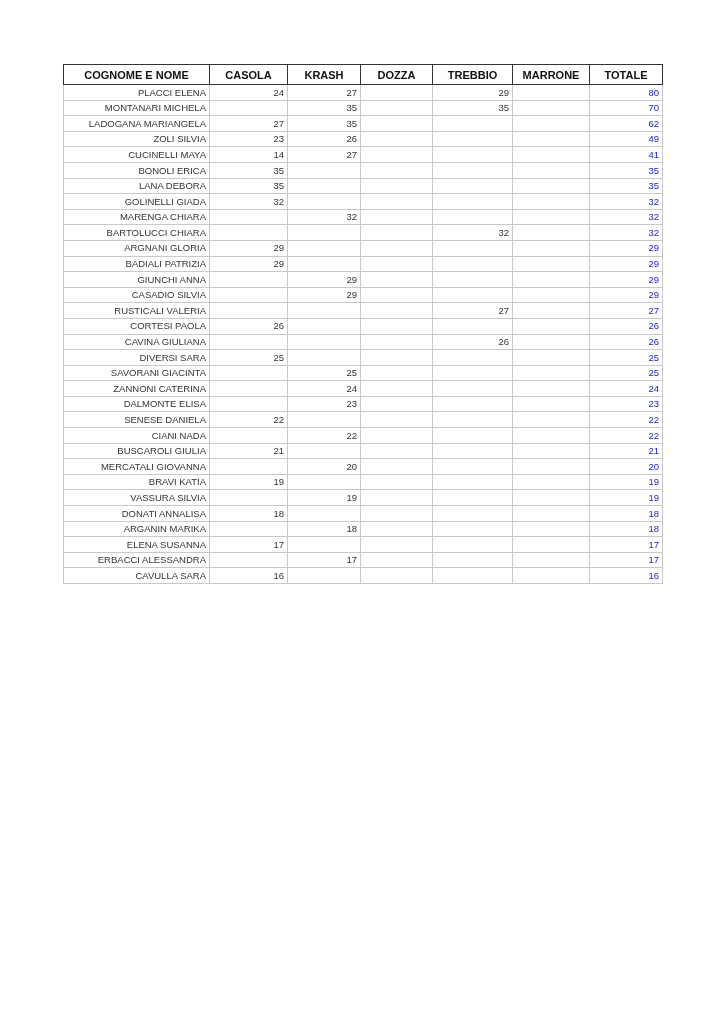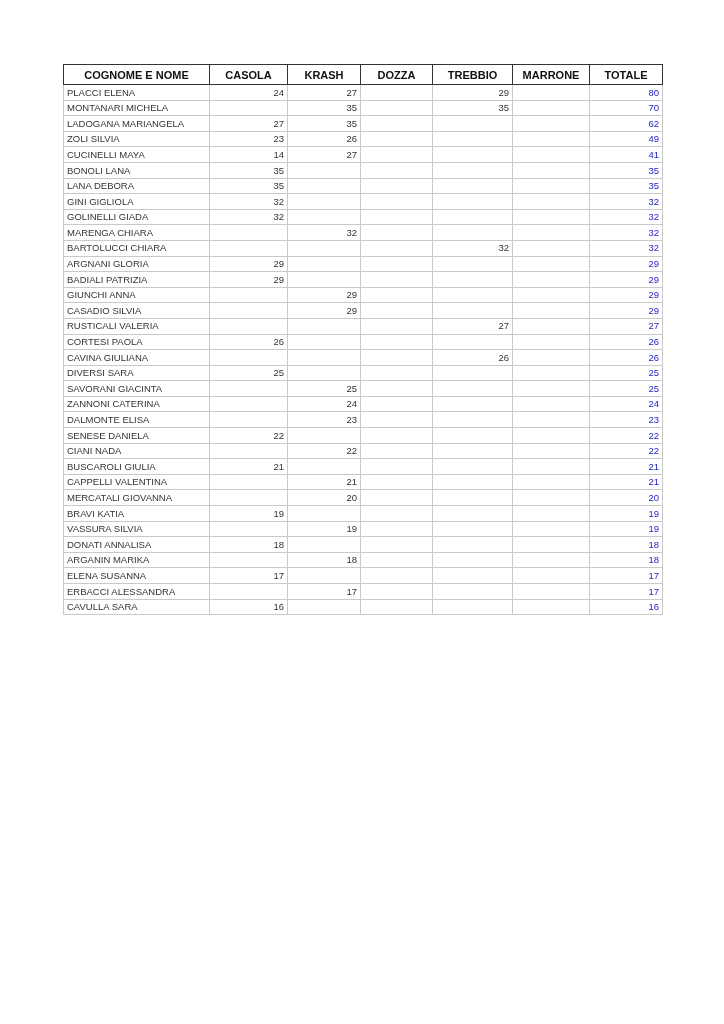--- a/index.html
+++ b/index.html
@@ -43,21 +43,21 @@
     font-size: 9.5px;
     color: #333333;
     padding: 0 3px;
     white-space: nowrap;
     overflow: hidden;
     line-height: 1;
     vertical-align: middle;
     background: #ffffff;
   }
   table.results tbody td.name {
-    text-align: left;
+    text-align: right;
   }
   table.results tbody td.num {
     text-align: right;
   }
   table.results tbody td.total {
     text-align: right;
     font-weight: normal;
   }
 </style>
 </head>
@@ -125,45 +125,36 @@
         <tr>
           <td class="name">CUCINELLI MAYA</td>
           <td class="num">14</td>
           <td class="num">27</td>
           <td class="num"></td>
           <td class="num"></td>
           <td class="num"></td>
           <td class="num total" style="color: rgb(35, 35, 200);">41</td>
         </tr>
         <tr>
-          <td class="name">BONOLI LANA</td>
+          <td class="name">BONOLI ERICA</td>
           <td class="num">35</td>
           <td class="num"></td>
           <td class="num"></td>
           <td class="num"></td>
           <td class="num"></td>
           <td class="num total" style="color: rgb(35, 35, 200);">35</td>
         </tr>
         <tr>
           <td class="name">LANA DEBORA</td>
           <td class="num">35</td>
           <td class="num"></td>
           <td class="num"></td>
           <td class="num"></td>
           <td class="num"></td>
           <td class="num total" style="color: rgb(35, 35, 200);">35</td>
-        </tr>
-        <tr>
-          <td class="name">GINI GIGLIOLA</td>
-          <td class="num">32</td>
-          <td class="num"></td>
-          <td class="num"></td>
-          <td class="num"></td>
-          <td class="num"></td>
-          <td class="num total" style="color: rgb(35, 35, 200);">32</td>
         </tr>
         <tr>
           <td class="name">GOLINELLI GIADA</td>
           <td class="num">32</td>
           <td class="num"></td>
           <td class="num"></td>
           <td class="num"></td>
           <td class="num"></td>
           <td class="num total" style="color: rgb(35, 35, 200);">32</td>
         </tr>
@@ -299,29 +290,20 @@
           <td class="num">22</td>
           <td class="num"></td>
           <td class="num"></td>
           <td class="num"></td>
           <td class="num total" style="color: rgb(35, 35, 200);">22</td>
         </tr>
         <tr>
           <td class="name">BUSCAROLI GIULIA</td>
           <td class="num">21</td>
           <td class="num"></td>
-          <td class="num"></td>
-          <td class="num"></td>
-          <td class="num"></td>
-          <td class="num total" style="color: rgb(35, 35, 200);">21</td>
-        </tr>
-        <tr>
-          <td class="name">CAPPELLI VALENTINA</td>
-          <td class="num"></td>
-          <td class="num">21</td>
           <td class="num"></td>
           <td class="num"></td>
           <td class="num"></td>
           <td class="num total" style="color: rgb(35, 35, 200);">21</td>
         </tr>
         <tr>
           <td class="name">MERCATALI GIOVANNA</td>
           <td class="num"></td>
           <td class="num">20</td>
           <td class="num"></td>

